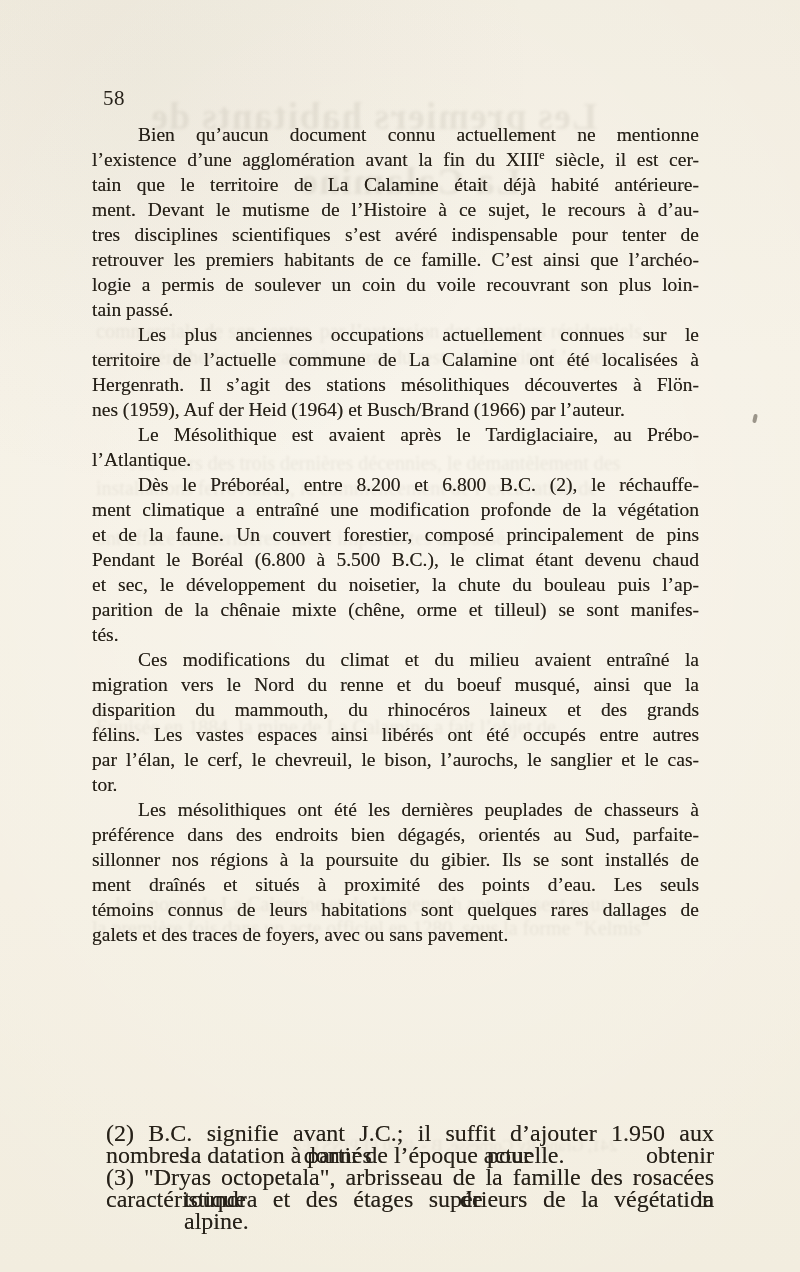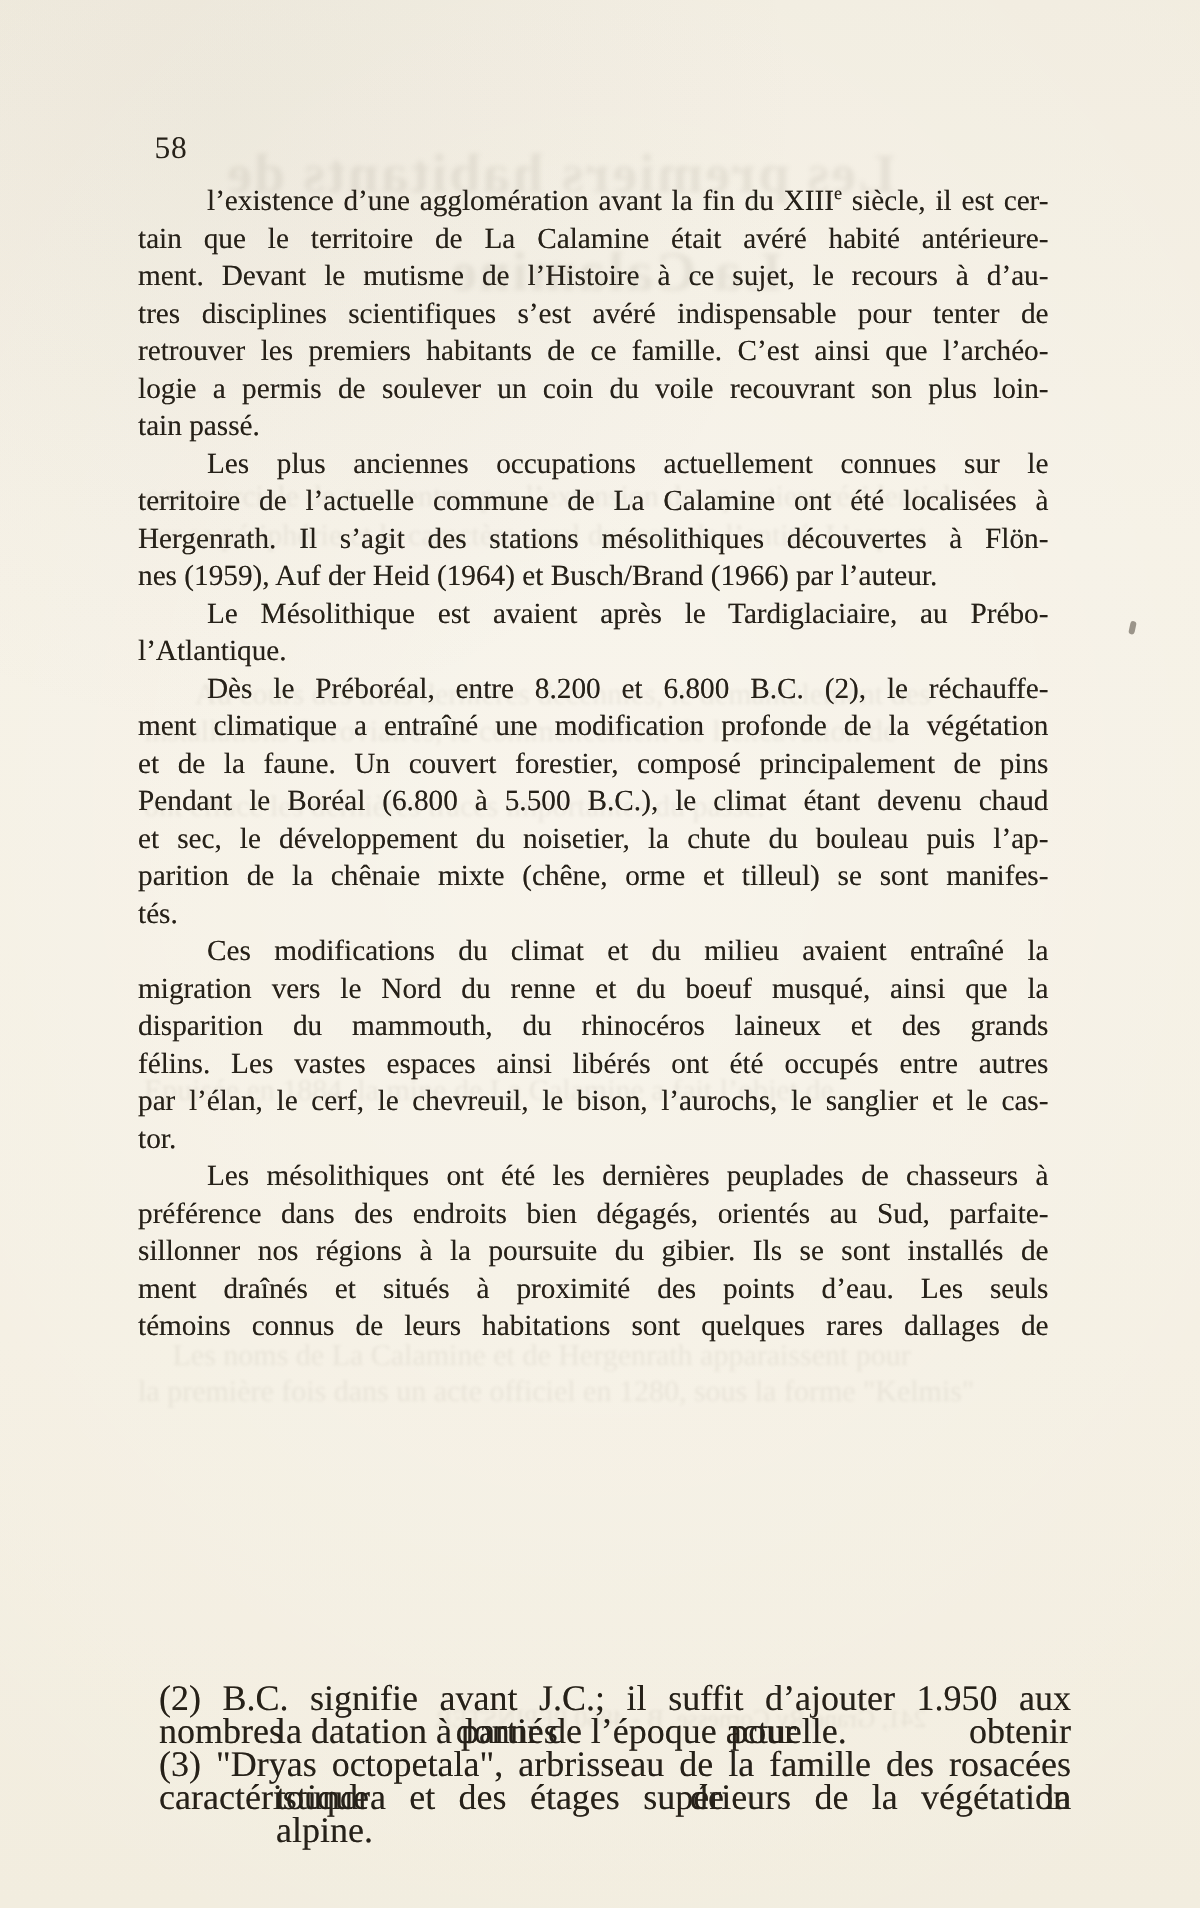--- a/index.html
+++ b/index.html
@@ -87,22 +87,23 @@
       <div class="ghost">Epuisée en 1884, la mine de La Calamine a fait l’objet de</div>
       <div class="ghost">Les noms de La Calamine et de Hergenrath apparaissent pour</div>
       <div class="ghost">la première fois dans un acte officiel en 1280, sous la forme "Kelmis"</div>
       <div class="ghost mirrored">241, Grand Ry Cornesse, B - 4860 PEPINSTER</div>
     </div>
 
   <div class="page-number">58</div>
 
   <div class="body-text">
     <div class="para">
+        <div class="line">Bien qu’aucun document connu actuellement ne mentionne</div>
         <div class="line"><span>l’existence d’une agglomération avant la fin du XIII</span><span class="sup">e</span><span> siècle, il est cer-</span></div>
-        <div class="line">tain que le territoire de La Calamine était avéré habité antérieure-</div>
+        <div class="line">tain que le territoire de La Calamine était déjà habité antérieure-</div>
         <div class="line">ment. Devant le mutisme de l’Histoire à ce sujet, le recours à d’au-</div>
         <div class="line">tres disciplines scientifiques s’est avéré indispensable pour tenter de</div>
         <div class="line">retrouver les premiers habitants de ce famille. C’est ainsi que l’archéo-</div>
         <div class="line">logie a permis de soulever un coin du voile recouvrant son plus loin-</div>
         <div class="line last">tain passé.</div>
       </div>
     <div class="para">
         <div class="line">Les plus anciennes occupations actuellement connues sur le</div>
         <div class="line">territoire de l’actuelle commune de La Calamine ont été localisées à</div>
         <div class="line">Hergenrath. Il s’agit des stations mésolithiques découvertes à Flön-</div>
@@ -128,20 +129,21 @@
         <div class="line">félins. Les vastes espaces ainsi libérés ont été occupés entre autres</div>
         <div class="line">par l’élan, le cerf, le chevreuil, le bison, l’aurochs, le sanglier et le cas-</div>
         <div class="line last">tor.</div>
       </div>
     <div class="para">
         <div class="line">Les mésolithiques ont été les dernières peuplades de chasseurs à</div>
         <div class="line">préférence dans des endroits bien dégagés, orientés au Sud, parfaite-</div>
         <div class="line">sillonner nos régions à la poursuite du gibier. Ils se sont installés de</div>
         <div class="line">ment draînés et situés à proximité des points d’eau. Les seuls</div>
         <div class="line">témoins connus de leurs habitations sont quelques rares dallages de</div>
+        <div class="line last">galets et des traces de foyers, avec ou sans pavement.</div>
       </div>
   </div>
 
   <div class="footnotes">
     <div class="footnote">
         <div class="line">(2) B.C. signifie avant J.C.; il suffit d’ajouter 1.950 aux nombres donnés pour obtenir</div>
         <div class="line last">la datation à partir de l’époque actuelle.</div>
       </div>
     <div class="footnote">
         <div class="line">(3) "Dryas octopetala", arbrisseau de la famille des rosacées caractéristique de la</div>

